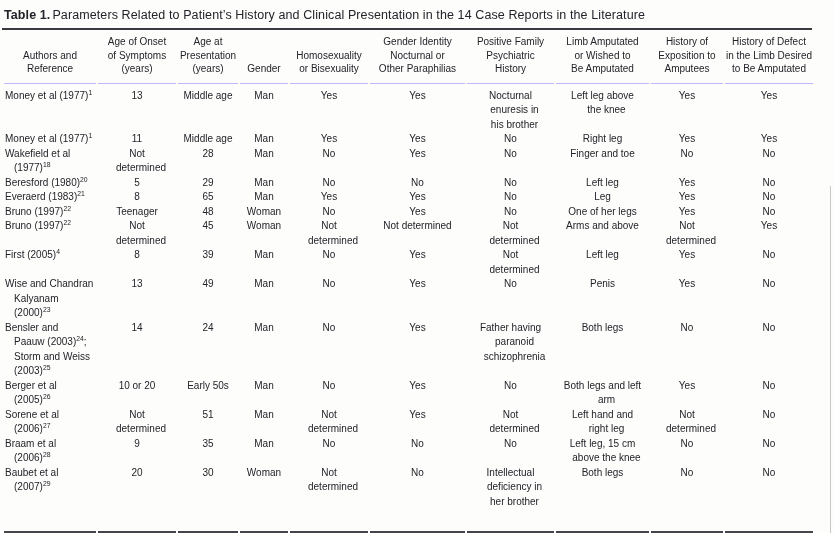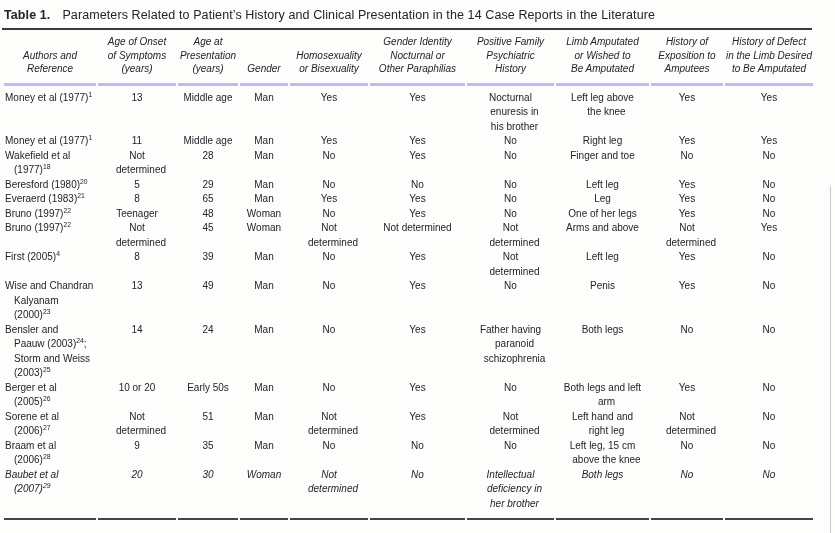--- a/index.html
+++ b/index.html
@@ -11,55 +11,53 @@
     overflow:hidden;
     position:relative;
     -webkit-font-smoothing:antialiased;
   }
   .title {
     margin:8px 0 0 4px;
     font-size:12.5px;
     letter-spacing:0.1px;
     white-space:nowrap;
   }
-  .title .t-label { font-weight:bold; margin-right:12px; }
+  .title .t-label { font-weight:bold; margin-right:2px; }
   .top-rule {
     height:2px; background:#3a3a40;
     width:810px; margin:6px 0 0 2px;
   }
   table.main {
     border-collapse:separate;
     border-spacing:2px 0;
     margin-left:2px;
     table-layout:fixed;
     width:813px;
   }
   th {
     vertical-align:bottom;
     text-align:center;
     font-weight:normal;
     font-size:10px;
     line-height:13.5px;
     padding:5px 0 7px 0;
-    border-bottom:3px solid #c4b5fd;
+    border-bottom:1px solid #c4b5fd;
     white-space:pre-line;
-    font-style:italic;
   }
   td {
     vertical-align:top;
     font-size:10px;
     line-height:14.5px;
     padding:0;
     text-align:center;
   }
   tbody tr:first-child td { padding-top:5px; }
   tbody tr:last-child td {
-    padding-bottom:7px;
+    padding-bottom:22px;
     border-bottom:2px solid #45454b;
-    font-style:italic;
   }
   td.author {
     text-align:left;
     white-space:pre-line;
     padding-left:10px;
     text-indent:-9px;
   }
   .cw { display:inline-block; vertical-align:top; }
   .cw.multi {
     text-align:center;

